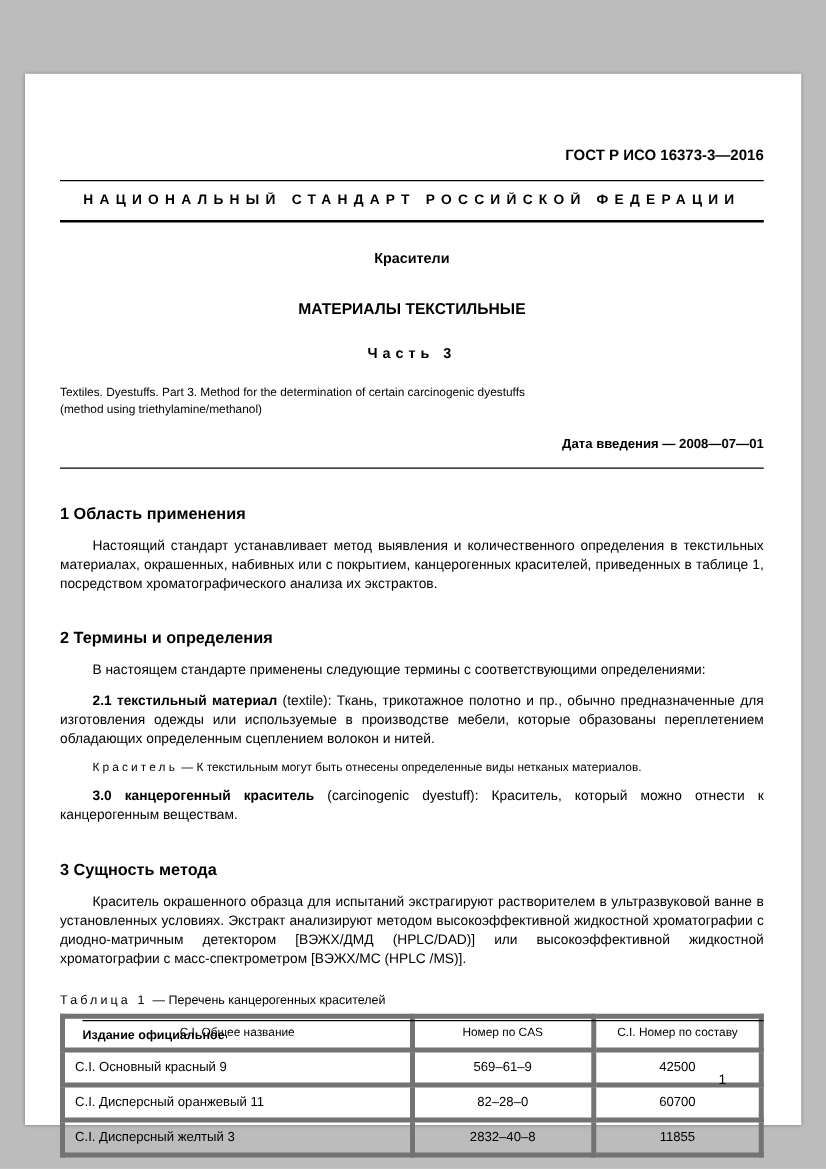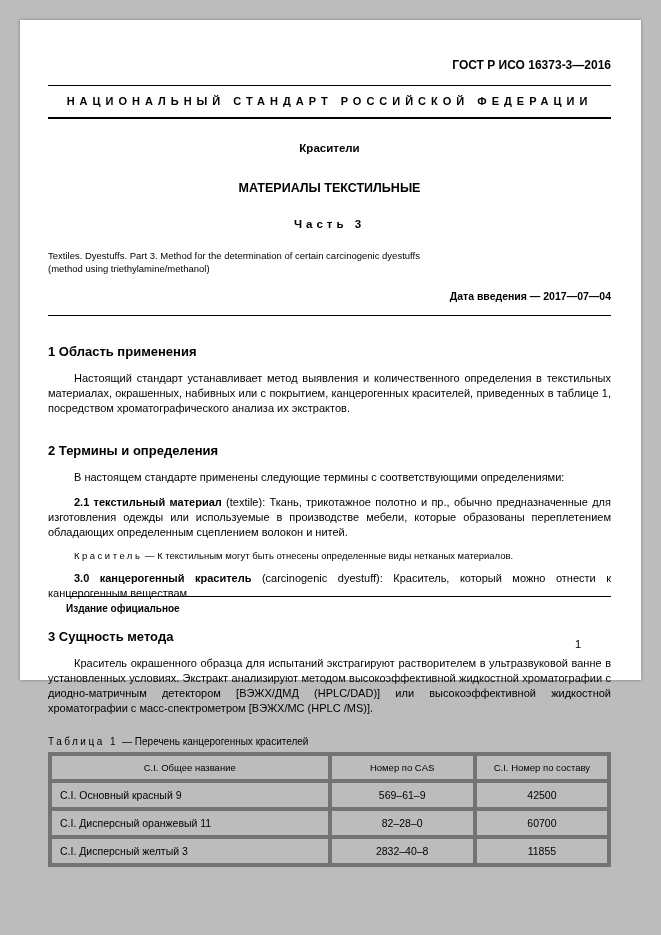--- a/index.html
+++ b/index.html
@@ -1,18 +1,18 @@
 <!DOCTYPE html>
 <html><head>
 <meta charset="utf-8">
 <style>
   html,body{margin:0;padding:0;}
   body{width:661px;height:935px;background:#bcbcbc;font-family:"Liberation Sans",sans-serif;color:#000;}
   .canvas{width:661px;height:935px;background:#bcbcbc;box-sizing:border-box;padding:20px;}
-  .page{position:relative;width:621px;height:660px;background:#ffffff;box-sizing:border-box;padding:38px 30px 0 28px;box-shadow:0 0 3px rgba(0,0,0,.35);}
+  .page{position:relative;width:621px;height:841px;background:#ffffff;box-sizing:border-box;padding:58px 30px 0 28px;box-shadow:0 0 3px rgba(0,0,0,.35);margin-top:39px;}
   .doc-number{text-align:right;font-weight:bold;font-size:12px;}
   .rule-thin{border:0;border-top:1px solid #000;margin:13px 0 0 0;}
   .fed-header{margin-top:9px;text-align:center;font-weight:bold;font-size:11px;letter-spacing:5px;white-space:nowrap;overflow:hidden;}
   .rule-thick{border:0;border-top:2px solid #000;margin:10px 0 0 0;}
   .tb{text-align:center;font-weight:bold;}
   .tb-subject{margin-top:27px;font-size:12.5px;}
   .tb-group{margin-top:23px;font-size:11.5px;}
   .tb-part{margin-top:23px;font-size:11.5px;letter-spacing:4px;}
   .tb-title{margin-top:23px;font-size:11.5px;line-height:1.32;}
   .tb-en{margin-top:19px;font-size:9.5px;font-weight:normal;line-height:1.4;text-align:left;}
@@ -49,21 +49,21 @@
     <hr class="rule-thick">
 
     <div class="tb tb-group">Красители</div>
     <div class="tb tb-subject">МАТЕРИАЛЫ ТЕКСТИЛЬНЫЕ</div>
     <div class="tb tb-part">Часть 3</div>
     <div class="tb-en">
       <div>Textiles. Dyestuffs. Part 3. Method for the determination of certain  carcinogenic dyestuffs</div>
       <div>(method using triethylamine/methanol)</div>
     </div>
 
-    <div class="date-line">Дата введения — 2017—07—04</div>
+    <div class="date-line">Дата введения — 2008—07—01</div>
     <hr class="rule-thin">
 
     <div class="sec-heading">1 Область применения</div>
     <p class="body first">Настоящий стандарт устанавливает метод выявления и количественного определения в текстильных материалах, окрашенных, набивных или с покрытием, канцерогенных красителей, приведенных в таблице 1, посредством хроматографического анализа их экстрактов.</p>
 
     <div class="sec-heading">2 Термины и определения</div>
     <p class="body first">В настоящем стандарте применены следующие термины с соответствующими определениями:</p>
     <p class="body"><b>2.1 текстильный материал</b><span> (textile): Ткань, трикотажное полотно и пр., обычно предназначенные для изготовления одежды или используемые в производстве мебели, которые образованы переплетением обладающих определенным сцеплением волокон и нитей.</span></p>
     <div class="note"><span class="note-label">Краситель</span><span> — К текстильным могут быть отнесены определенные виды нетканых материалов.</span></div>
     <p class="body"><b>3.0 канцерогенный краситель</b><span> (carcinogenic dyestuff): Краситель, который можно отнести к канцерогенным веществам.</span></p>

